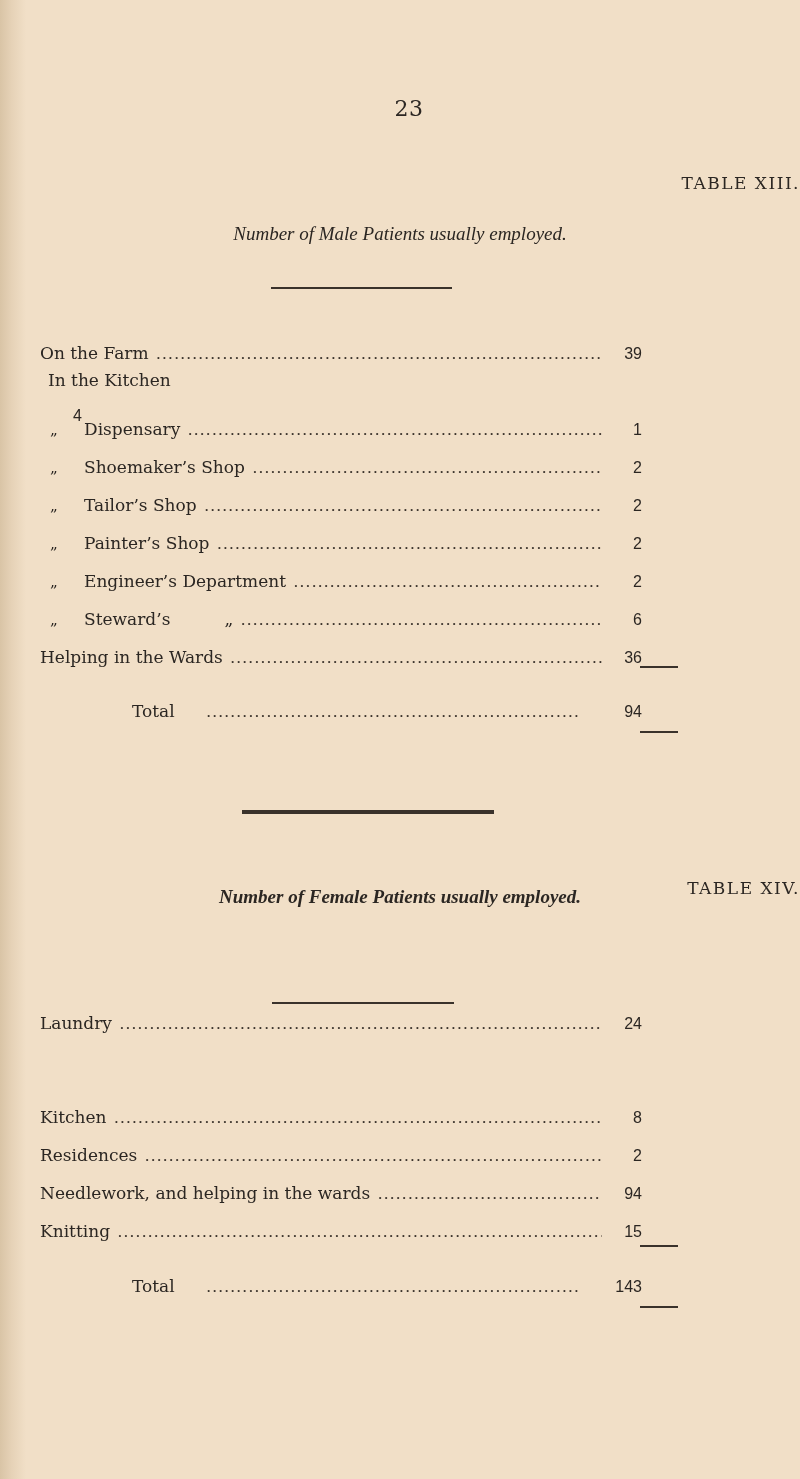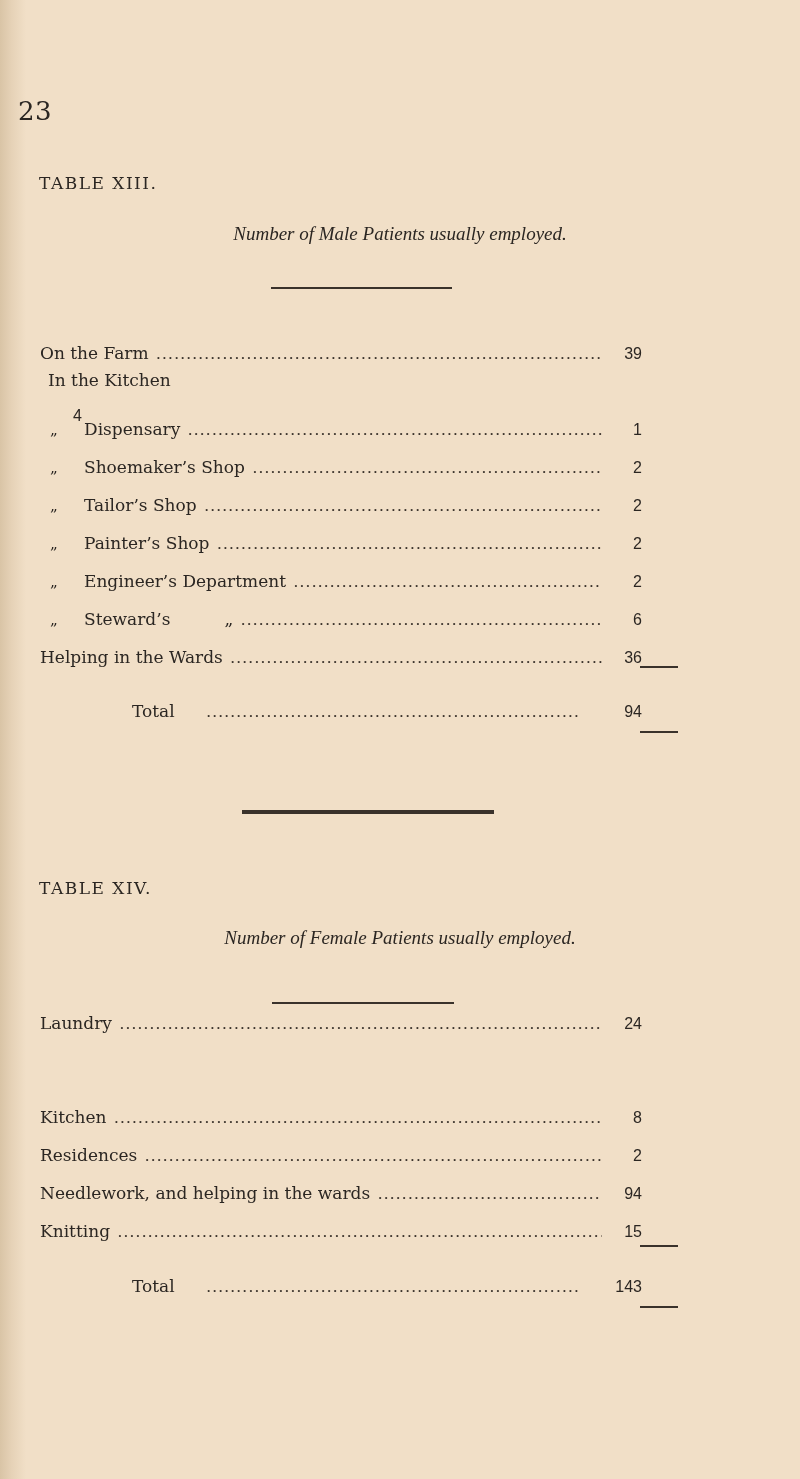--- a/index.html
+++ b/index.html
@@ -19,29 +19,29 @@
       position: absolute;
       left: 0; top: 0; bottom: 0;
       width: 26px;
       background: linear-gradient(to right, #d9c4a6 0%, #e6d2b7 45%, rgba(241,223,199,0) 100%);
       pointer-events: none;
     }
     .page-number {
       position: absolute;
       top: 96px;
       left: 0; right: 0;
-      text-align: left;
-      font-size: 26px;
+      text-align: center;
+      font-size: 22px;
       letter-spacing: 0.5px;
       margin-left: 18px;
     }
     .table-title {
       position: absolute;
       left: 0; right: 0;
-      text-align: left;
+      text-align: right;
       font-size: 17px;
       letter-spacing: 1.5px;
       padding-left: 39px;
     }
     .table-subtitle {
       position: absolute;
       left: 0; right: 0;
       text-align: center;
       font-size: 17px;
       font-style: italic;
@@ -189,21 +189,21 @@
     </div>
 
     <div class="sum-rule" style="top:731px;"></div>
   </div>
 </section>
 
 <div class="rule double" style="top:810px; left:242px; width:252px;"></div>
 
 <section>
   <div class="table-title" style="top:878px;">TABLE XIV.</div>
-  <div class="table-subtitle" style="top:927px;">Number of Female Patients usually employed.</div>
+  <div class="table-subtitle" style="top:886px;font-weight:bold;">Number of Female Patients usually employed.</div>
   <div class="rule" style="top:1002px; left:272px; width:182px;"></div>
 
   <div class="rows" style="top:0;">
     <div class="row" style="top:1000px;">
       <span class="label">Laundry</span>
       <span class="leader"></span>
       <span class="value">24</span>
     </div>
     <div class="row" style="top:1094px;">
       <span class="label">Kitchen</span>

